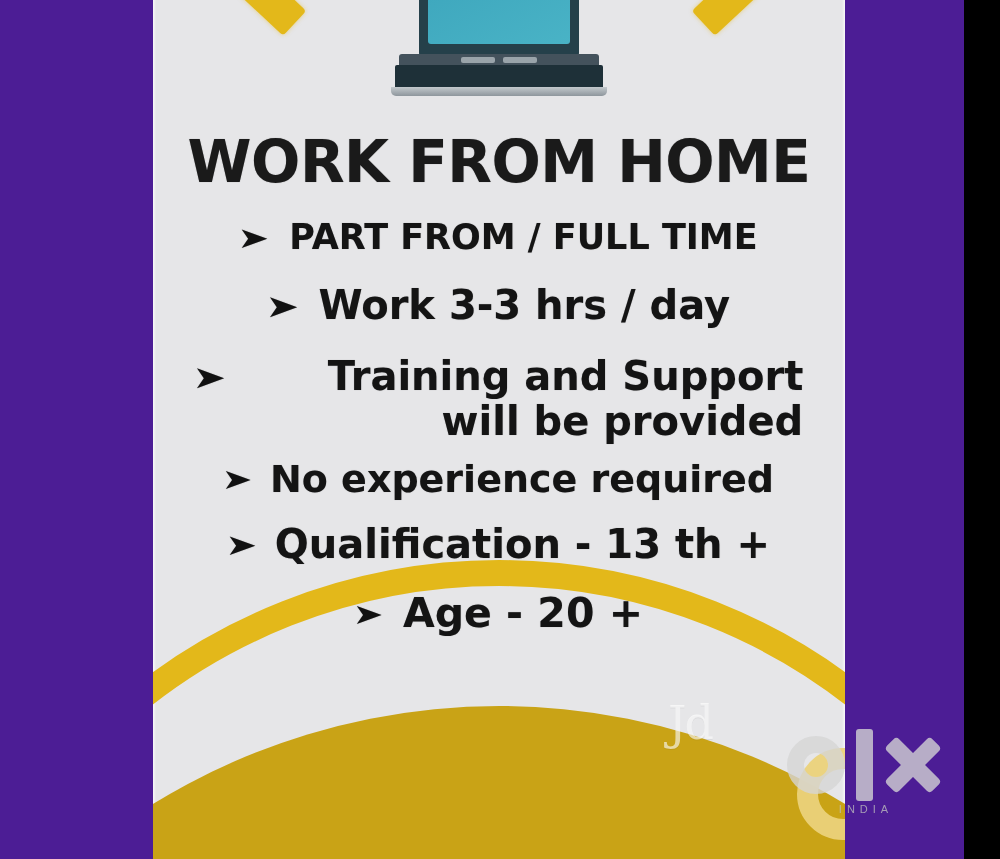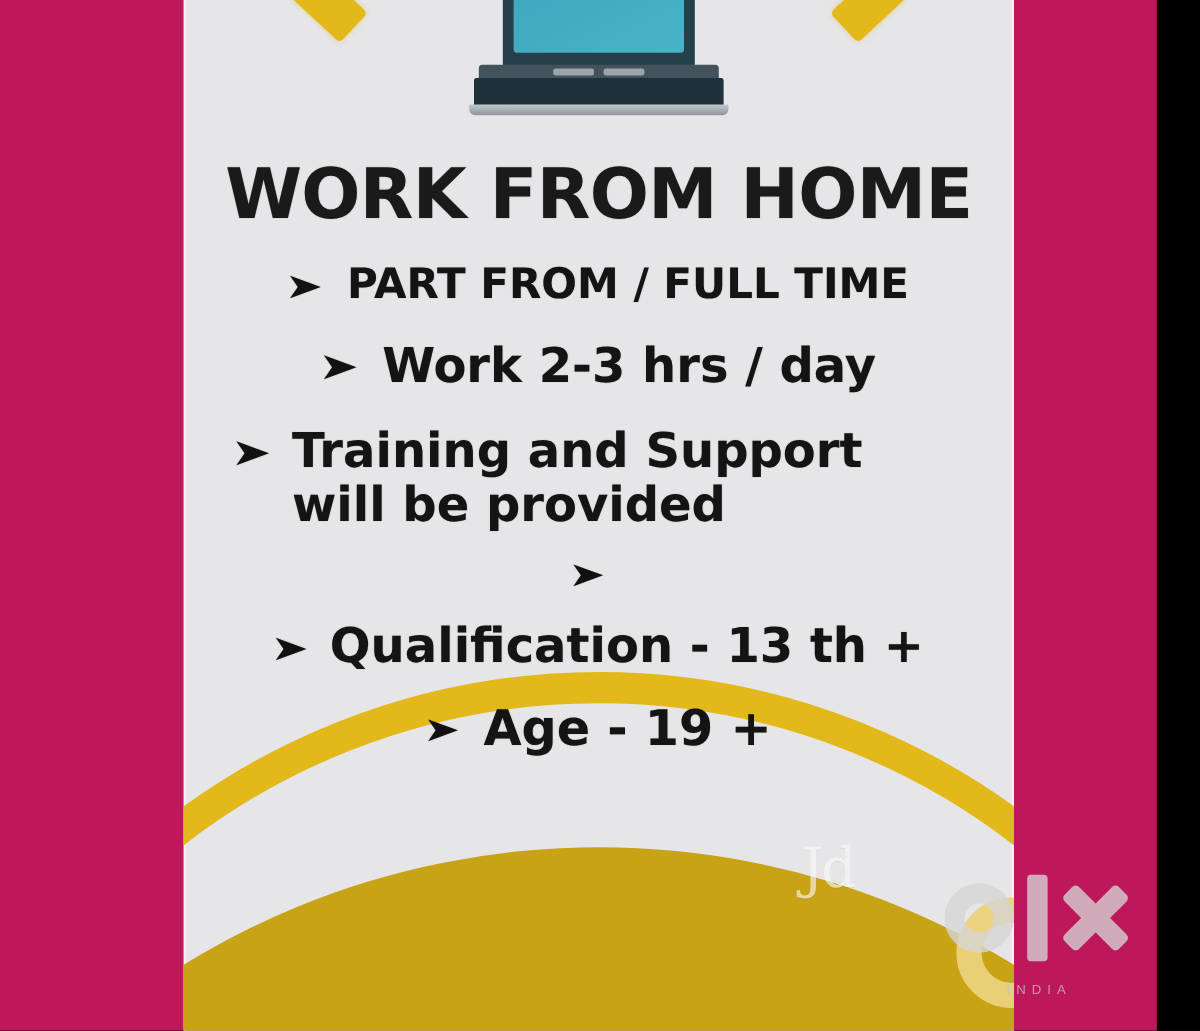--- a/index.html
+++ b/index.html
@@ -7,21 +7,21 @@
     width:1000px; height:859px;
     background:#000;
     font-family:"Liberation Sans", sans-serif;
     overflow:hidden;
   }
 
   
   #poster-frame {
     position:relative;
     width:964px; height:859px;
-    background:#be185d;
+    background:#4c1d95;
   }
 
   
   #flyer {
     position:absolute;
     left:153px; top:0;
     width:692px; height:859px;
     background:#E6E6E8;
     overflow:hidden;
   }
@@ -182,21 +182,21 @@
 
   
   .r0 { margin-top:0px;  font-size:35px; }
   .r0 .bullet-arrow { font-size:32px; margin-top:4px; margin-right:22px; }
 
   .r1 { margin-top:26px; font-size:40px; }
   .r1 .bullet-arrow { font-size:34px; margin-top:6px; margin-right:22px; }
 
   .r2 { margin-top:26px; font-size:40px; }
   .r2 .bullet-arrow { font-size:34px; margin-top:6px; margin-right:20px; }
-  .r2 .bullet-text { text-align:left; max-width:560px; }
+  .r2 .bullet-text { text-align:right; max-width:560px; }
 
   .r3 { margin-top:14px; font-size:38px; }
   .r3 .bullet-arrow { font-size:31px; margin-top:6px; margin-right:20px; }
 
   .r4 { margin-top:22px; font-size:40px; }
   .r4 .bullet-arrow { font-size:32px; margin-top:7px; margin-right:20px; }
 
   .r5 { margin-top:24px; font-size:41px; }
   .r5 .bullet-arrow { font-size:31px; margin-top:8px; margin-right:22px; }
 
@@ -244,21 +244,21 @@
     background:#D6D6D6;
   }
   #olx-watermark .x i.a { transform:translate(-50%,-50%) rotate(45deg); }
   #olx-watermark .x i.b { transform:translate(-50%,-50%) rotate(-45deg); }
   #olx-watermark .olx-sub {
     text-align:center;
     font-family:"Liberation Sans", sans-serif;
     font-size:11px;
     letter-spacing:5px;
     color:#BFBFBF;
-    margin-top:18px;
+    margin-top:2px;
     padding-left:4px;
   }
 </style>
 </head>
 <body>
 
 <div id="poster-frame">
 
   <div id="flyer">
 
@@ -292,40 +292,41 @@
 
     <div id="bullet-list">
 
       <div class="bullet-row r0">
         <span class="bullet-arrow">➤</span>
         <span class="bullet-text">PART FROM / FULL TIME</span>
       </div>
 
       <div class="bullet-row r1">
         <span class="bullet-arrow">➤</span>
-        <span class="bullet-text">Work  2-3 hrs / day</span>
+        <span class="bullet-text">Work  3-3 hrs / day</span>
       </div>
 
       <div class="bullet-row r2">
         <span class="bullet-arrow">➤</span>
         <span class="bullet-text">Training and Support will be provided</span>
       </div>
 
       <div class="bullet-row r3">
         <span class="bullet-arrow">➤</span>
+        <span class="bullet-text">No experience required</span>
       </div>
 
       <div class="bullet-row r4">
         <span class="bullet-arrow">➤</span>
         <span class="bullet-text">Qualification - 13 th +</span>
       </div>
 
       <div class="bullet-row r5">
         <span class="bullet-arrow">➤</span>
-        <span class="bullet-text">Age - 19 +</span>
+        <span class="bullet-text">Age - 20 +</span>
       </div>
 
     </div>
 
     <div id="jd-watermark">Jd</div>
 
   </div>
 
   <div id="olx-watermark">
     <div class="olx-mark">

